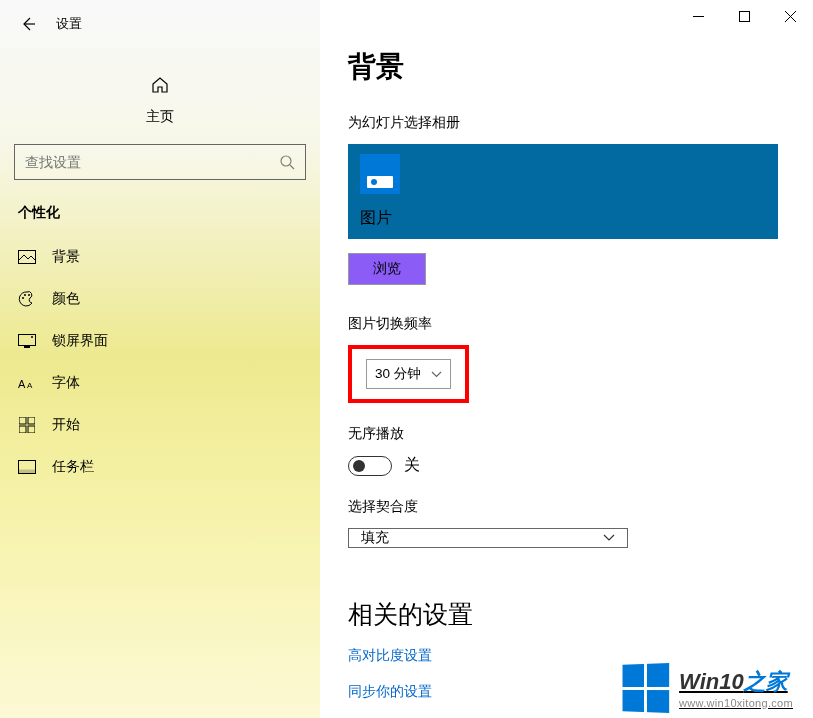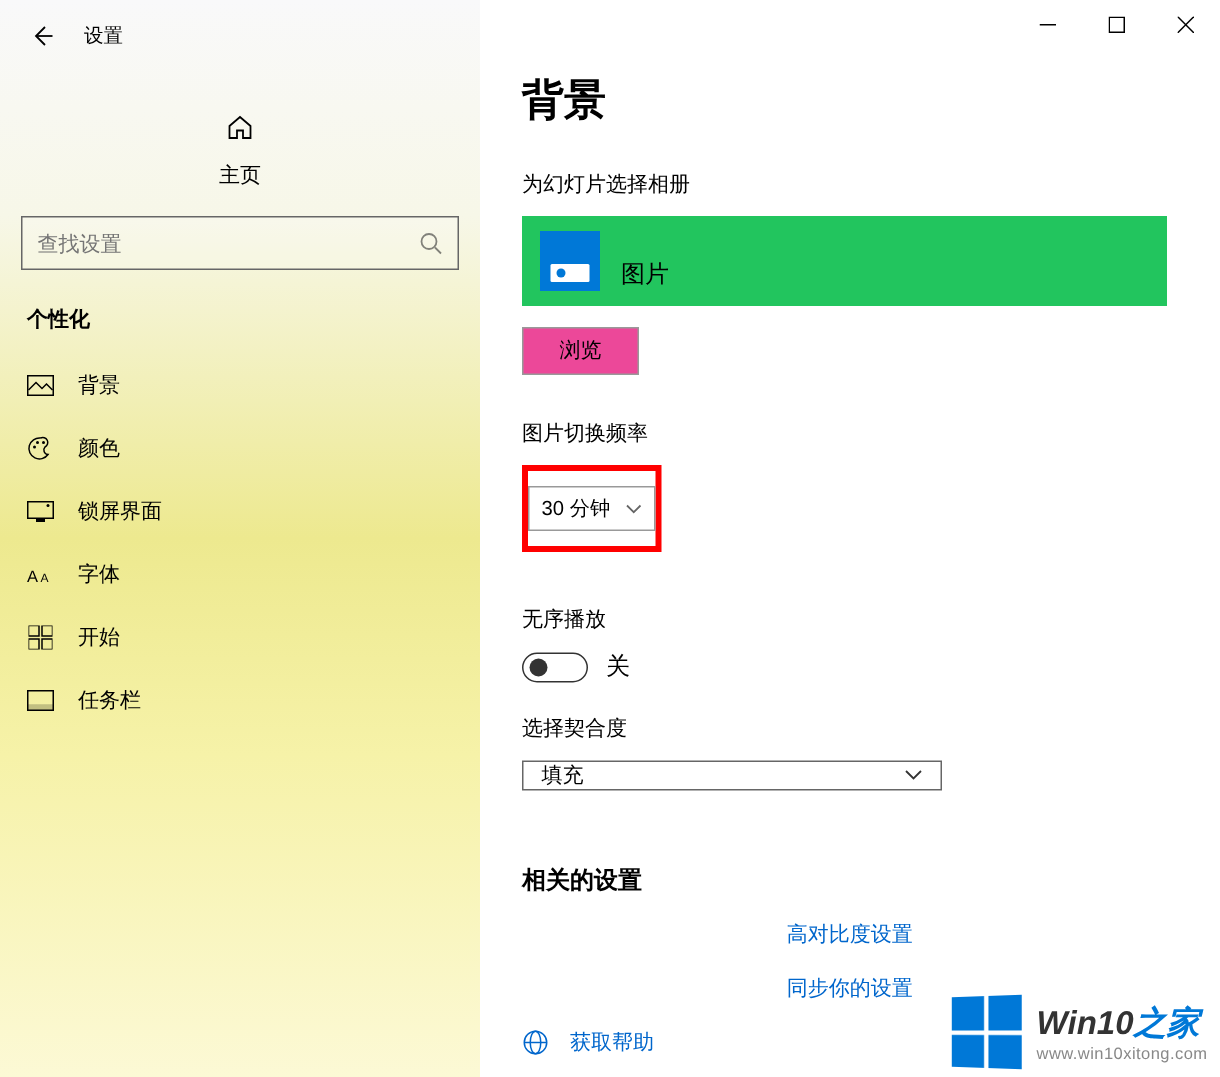--- a/index.html
+++ b/index.html
@@ -88,46 +88,47 @@
       cursor: pointer;
     }
     
     .content-body { padding: 48px 28px 0 28px; }
     
     .page-title { font-size: 28px; font-weight: 600; margin-bottom: 28px; }
     
     .section-label { font-size: 14px; margin-bottom: 12px; color: #000; }
     
     .album-row {
-      background: #22c55e;
-      display: flex; align-items: flex-end; gap: 14px;
+      background: #0369a1;
+      display: flex; align-items: flex-start; gap: 14px;
       padding: 10px 12px;
       margin-bottom: 14px;
       width: 430px;
+      flex-direction: column;
     }
     .album-icon {
       width: 40px; height: 40px; background: #0078d7;
       display: flex; align-items: flex-end; justify-content: center;
       padding-bottom: 6px;
     }
     .album-icon-inner { width: 26px; height: 12px; background:#fff; border-radius:1px; position:relative; }
     .album-icon-inner::before{ content:""; position:absolute; top:3px; left:4px; width:6px;height:6px;background:#0078d7;border-radius:50%; }
     
     .browse-btn {
-      border: 1px solid #999; background: #ec4899;
+      border: 1px solid #999; background: #8b5cf6;
       padding: 6px 24px; font-size: 14px;
       cursor: pointer; display:inline-block;
       margin-bottom: 30px;
     }
     
     .freq-box-wrap {
       border: 4px solid #ff0000;
-      padding: 10px 0;
+      padding: 10px 14px;
       display: inline-block;
-      margin-bottom: 36px;
+      margin-bottom: 22px;
     }
     .freq-dropdown {
       border: 1px solid #999;
       padding: 5px 8px;
       display: flex; align-items: center; gap: 10px;
       font-size: 13.5px;
       cursor: pointer;
       min-width: 74px;
     }
     
@@ -145,30 +146,30 @@
     .fit-dropdown {
       border: 1px solid #666;
       padding: 0 12px;
       display: flex; align-items: center; justify-content: space-between;
       width: 280px;
       font-size: 14px;
       cursor:pointer;
       margin-bottom: 50px;
     }
     
-    .related-title { font-size: 16px; font-weight:700; margin-bottom: 16px; }
-    .link { color: #0066cc; font-size: 14px; margin-bottom: 18px; cursor:pointer; display:block;text-align:center; }
+    .related-title { font-size: 25px; font-weight:400; margin-bottom: 16px; }
+    .link { color: #0066cc; font-size: 14px; margin-bottom: 18px; cursor:pointer; display:block; }
     
     .help-row { display:flex; align-items:center; gap:14px; font-size:14px; color:#0066cc; cursor:pointer; margin-top:8px; }
     
     
     .watermark {
       position: absolute;
-      right: 8px; bottom: 6px;
-      display: flex; align-items: center; gap: 10px;
+      right: 20px; bottom: 6px;
+      display: flex; align-items: center; gap: 10px; text-decoration: underline;
     }
     .win-logo {
       width: 48px; height: 48px;
       display: grid; grid-template-columns: 1fr 1fr; grid-template-rows: 1fr 1fr; gap:3px;
       transform: perspective(160px) rotateY(-14deg);
     }
     .win-logo div { background: #0078d7; }
     .watermark-text { display:flex; flex-direction:column; }
     .wm-top { font-size: 22px; font-weight:700; color:#333; font-style:italic; }
     .wm-top .accent{ color:#0078d7; }

